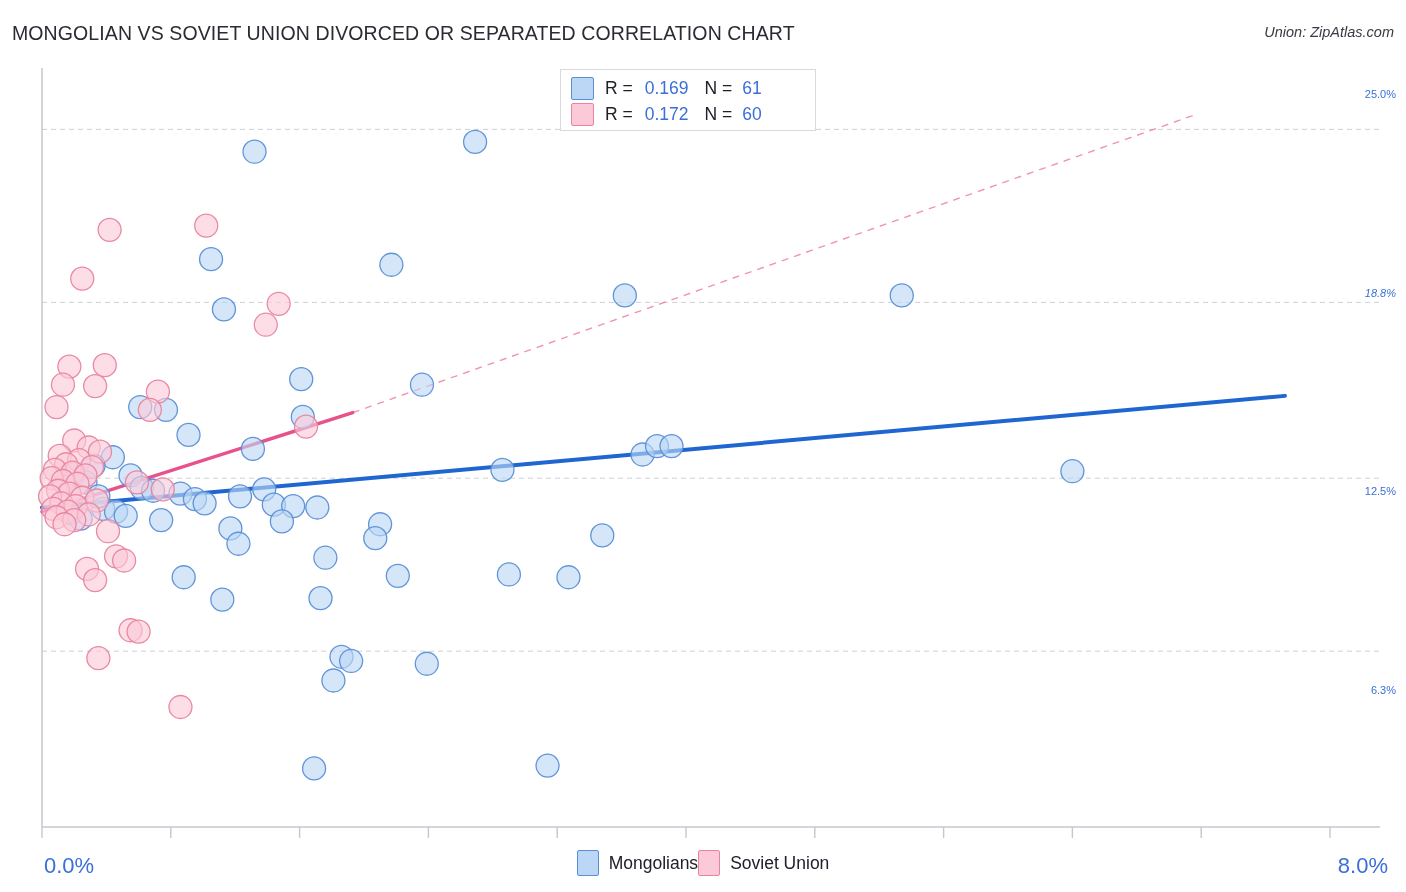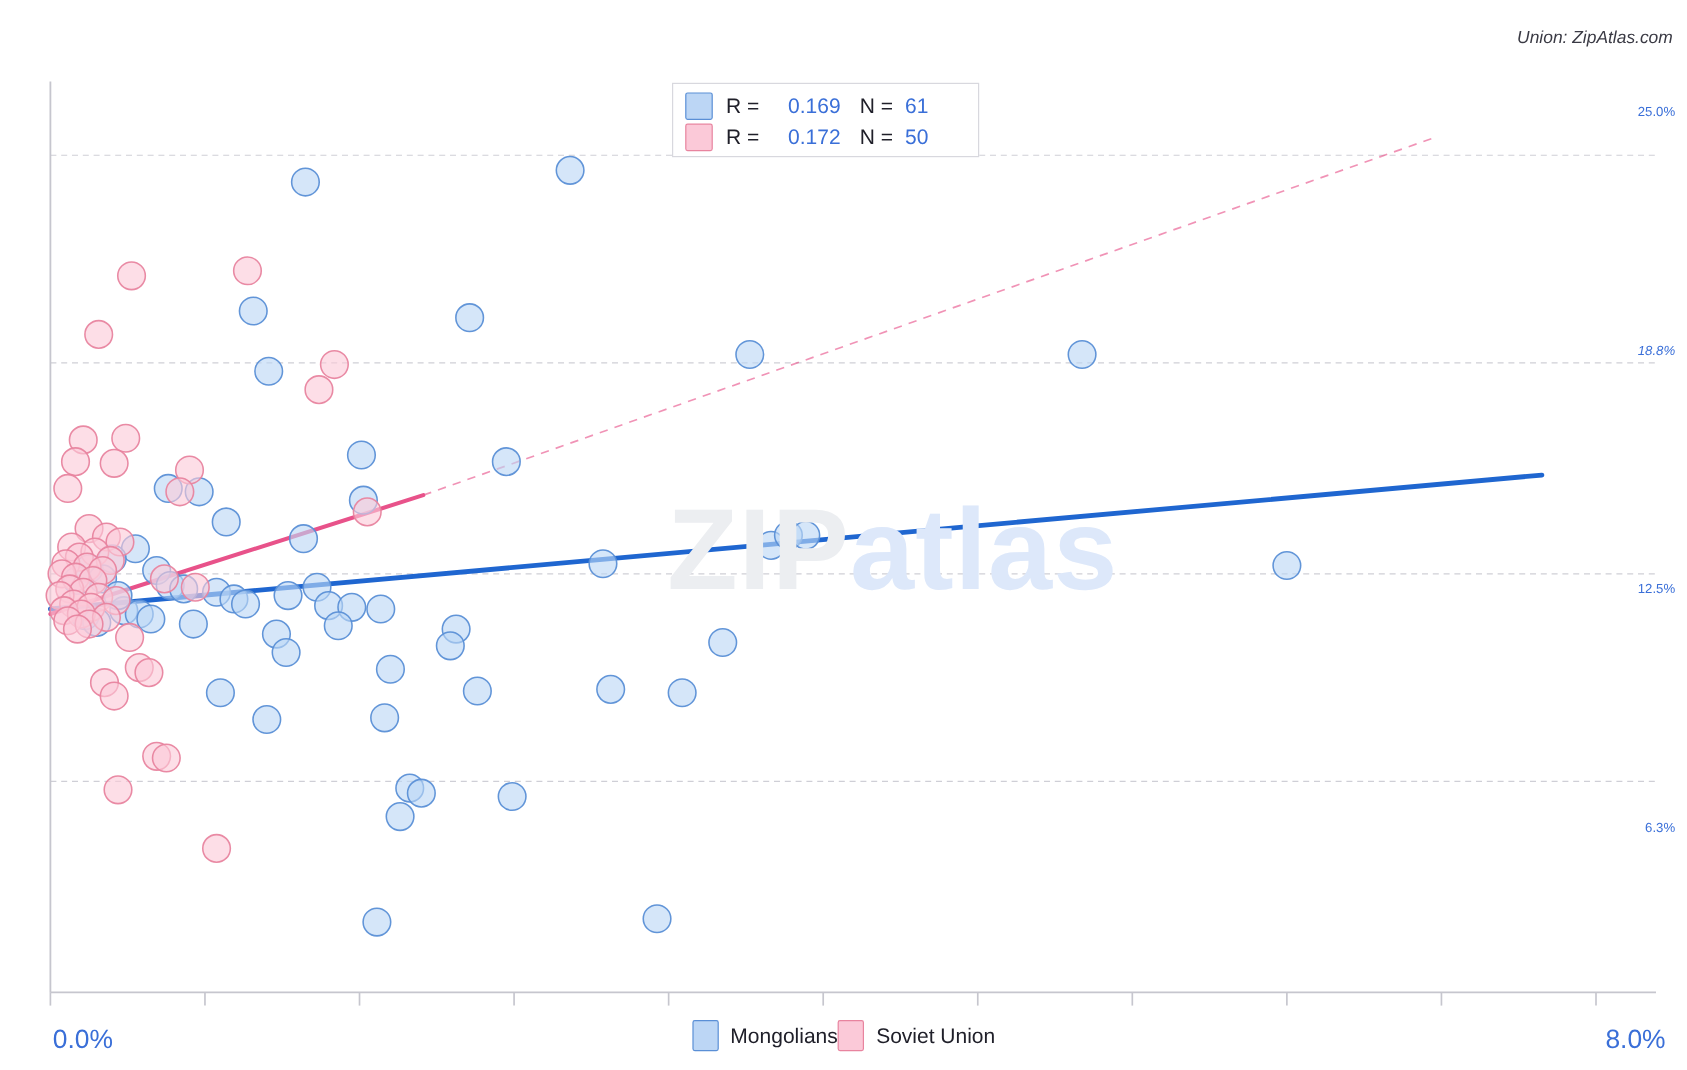--- a/index.html
+++ b/index.html
@@ -77,21 +77,21 @@
     height: 21px;
     border-radius: 2px;
     margin-right: 11px;
     flex: none;
   }
   .sw-blue { background: #bcd6f5; border: 1px solid #5a8fd6; }
   .sw-pink { background: #fbc9d8; border: 1px solid #e8849f; }
   .legend-rlabel { color: #20202a; }
   .legend-rval {
     color: #3a6fd8;
-    margin-left: 24px;
+    margin-left: 12px;
     margin-right: 16px;
     text-align: right;
   }
   .legend-nlabel { color: #20202a; }
   .legend-nval { color: #3a6fd8; margin-left: 10px; }
   #bottom-legend {
     position: absolute;
     left: 0;
     top: 850px;
     width: 1406px;
@@ -119,20 +119,21 @@
     white-space: nowrap;
   }
   #wm-zip { color: #eceef1; }
   #wm-atlas { color: #dde8fa; }
 </style>
 </head>
 <body>
 
 <div id="chart-root">
 
+  <div id="chart-title">MONGOLIAN VS SOVIET UNION DIVORCED OR SEPARATED CORRELATION CHART</div>
   <div id="source-note">Union: ZipAtlas.com</div>
 
   <svg id="plot-svg" width="1406" height="892" style="position:absolute;left:0;top:0;">
       <line x1="42" y1="129.38970588235293" x2="1380" y2="129.38970588235293" stroke="#cfcfd6" stroke-width="1" stroke-dasharray="5,4"></line>
       <line x1="42" y1="302.3970588235294" x2="1380" y2="302.3970588235294" stroke="#cfcfd6" stroke-width="1" stroke-dasharray="5,4"></line>
       <line x1="42" y1="478.19485294117646" x2="1380" y2="478.19485294117646" stroke="#cfcfd6" stroke-width="1" stroke-dasharray="5,4"></line>
       <line x1="42" y1="651.2022058823529" x2="1380" y2="651.2022058823529" stroke="#cfcfd6" stroke-width="1" stroke-dasharray="5,4"></line>
       <line x1="42" y1="68" x2="42" y2="827" stroke="#c6c6ce" stroke-width="1.5"></line>
       <line x1="42" y1="827" x2="1380" y2="827" stroke="#c6c6ce" stroke-width="1.5"></line>
       <line x1="42" y1="827" x2="42" y2="838" stroke="#c6c6ce" stroke-width="1.4"></line>
@@ -259,36 +260,35 @@
         <circle cx="124.11" cy="560.51" r="11.5" fill="#fbc9d8" fill-opacity="0.62" stroke="#e8849f" stroke-width="1.3" stroke-opacity="0.95"></circle>
         <circle cx="87.08" cy="568.88" r="11.5" fill="#fbc9d8" fill-opacity="0.62" stroke="#e8849f" stroke-width="1.3" stroke-opacity="0.95"></circle>
         <circle cx="95.13" cy="580.05" r="11.5" fill="#fbc9d8" fill-opacity="0.62" stroke="#e8849f" stroke-width="1.3" stroke-opacity="0.95"></circle>
         <circle cx="130.55" cy="630.27" r="11.5" fill="#fbc9d8" fill-opacity="0.62" stroke="#e8849f" stroke-width="1.3" stroke-opacity="0.95"></circle>
         <circle cx="138.60" cy="631.67" r="11.5" fill="#fbc9d8" fill-opacity="0.62" stroke="#e8849f" stroke-width="1.3" stroke-opacity="0.95"></circle>
         <circle cx="98.35" cy="658.18" r="11.5" fill="#fbc9d8" fill-opacity="0.62" stroke="#e8849f" stroke-width="1.3" stroke-opacity="0.95"></circle>
         <circle cx="180.46" cy="707.01" r="11.5" fill="#fbc9d8" fill-opacity="0.62" stroke="#e8849f" stroke-width="1.3" stroke-opacity="0.95"></circle>
       </g>
     </svg>
 
-  <div id="watermark"><span id="wm-zip">ZIP</span><span id="wm-atlas">atlas</span></div>
 
   <div id="legend-box">
     <div class="legend-row">
       <span class="legend-swatch sw-blue"></span>
       <span class="legend-rlabel">R =</span>
       <span class="legend-rval">0.169</span>
       <span class="legend-nlabel">N =</span>
       <span class="legend-nval">61</span>
     </div>
     <div class="legend-row">
       <span class="legend-swatch sw-pink"></span>
       <span class="legend-rlabel">R =</span>
       <span class="legend-rval">0.172</span>
       <span class="legend-nlabel">N =</span>
-      <span class="legend-nval">50</span>
+      <span class="legend-nval">60</span>
     </div>
   </div>
 
   <div class="axis-value" id="x-min-label">0.0%</div>
   <div class="axis-value" id="x-max-label">8.0%</div>
 
   <div class="y-tick-label" id="ytick0" style="top:88px;">25.0%</div>
   <div class="y-tick-label" id="ytick1" style="top:287px;font-style:italic;">18.8%</div>
   <div class="y-tick-label" id="ytick2" style="top:485px;">12.5%</div>
   <div class="y-tick-label" id="ytick3" style="top:684px;">6.3%</div>

